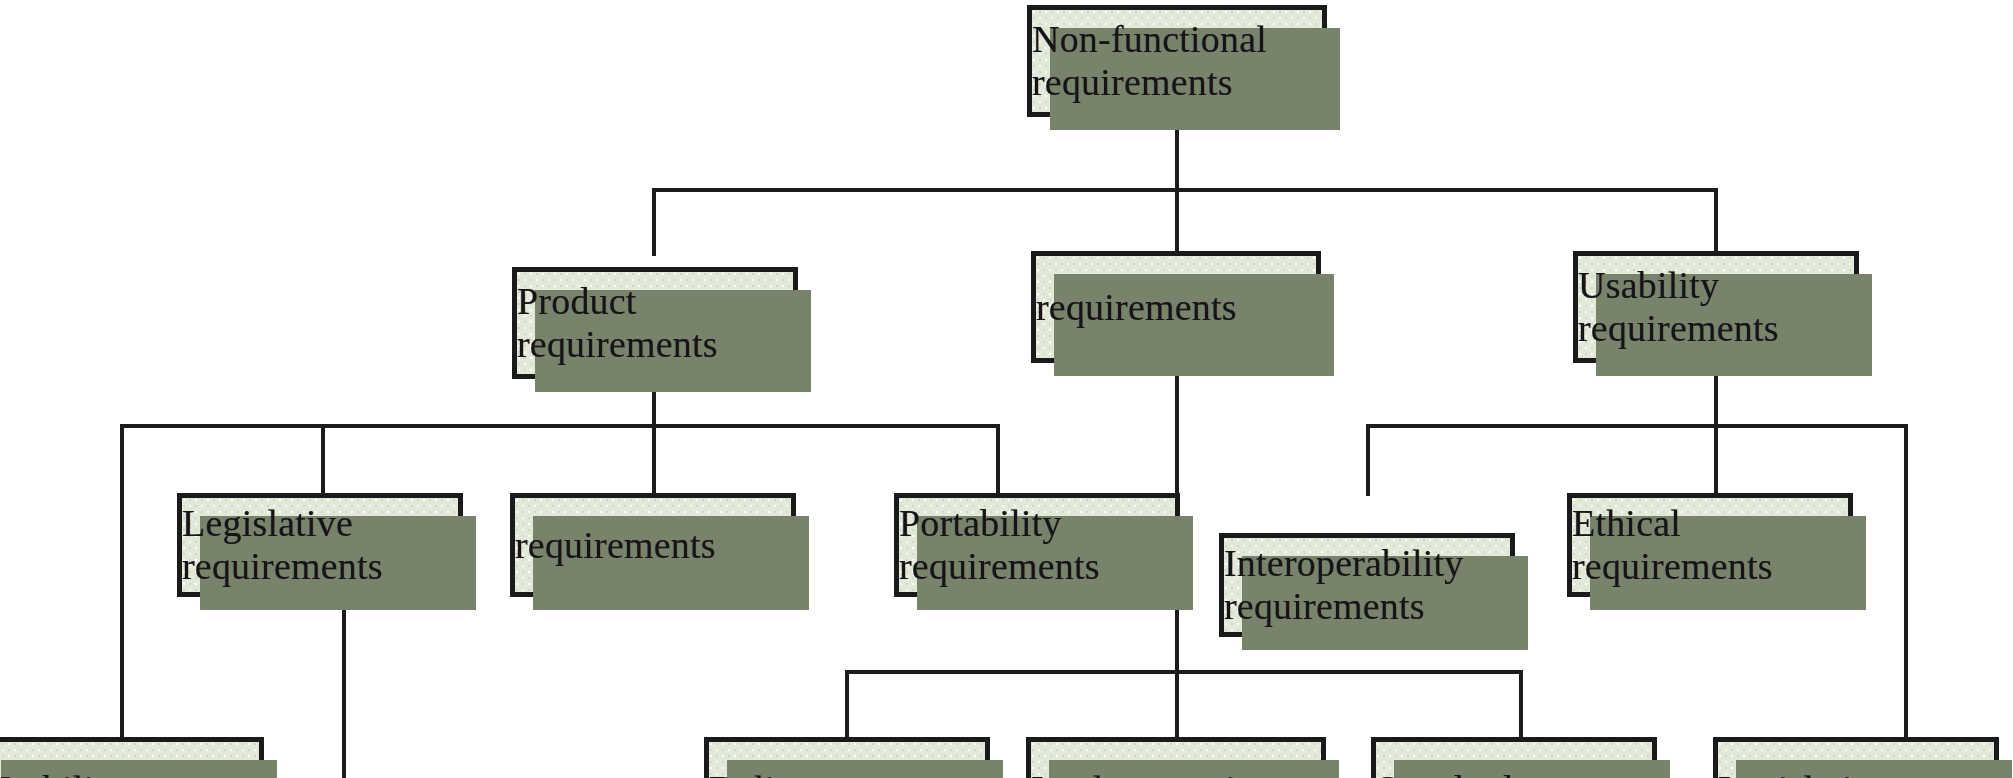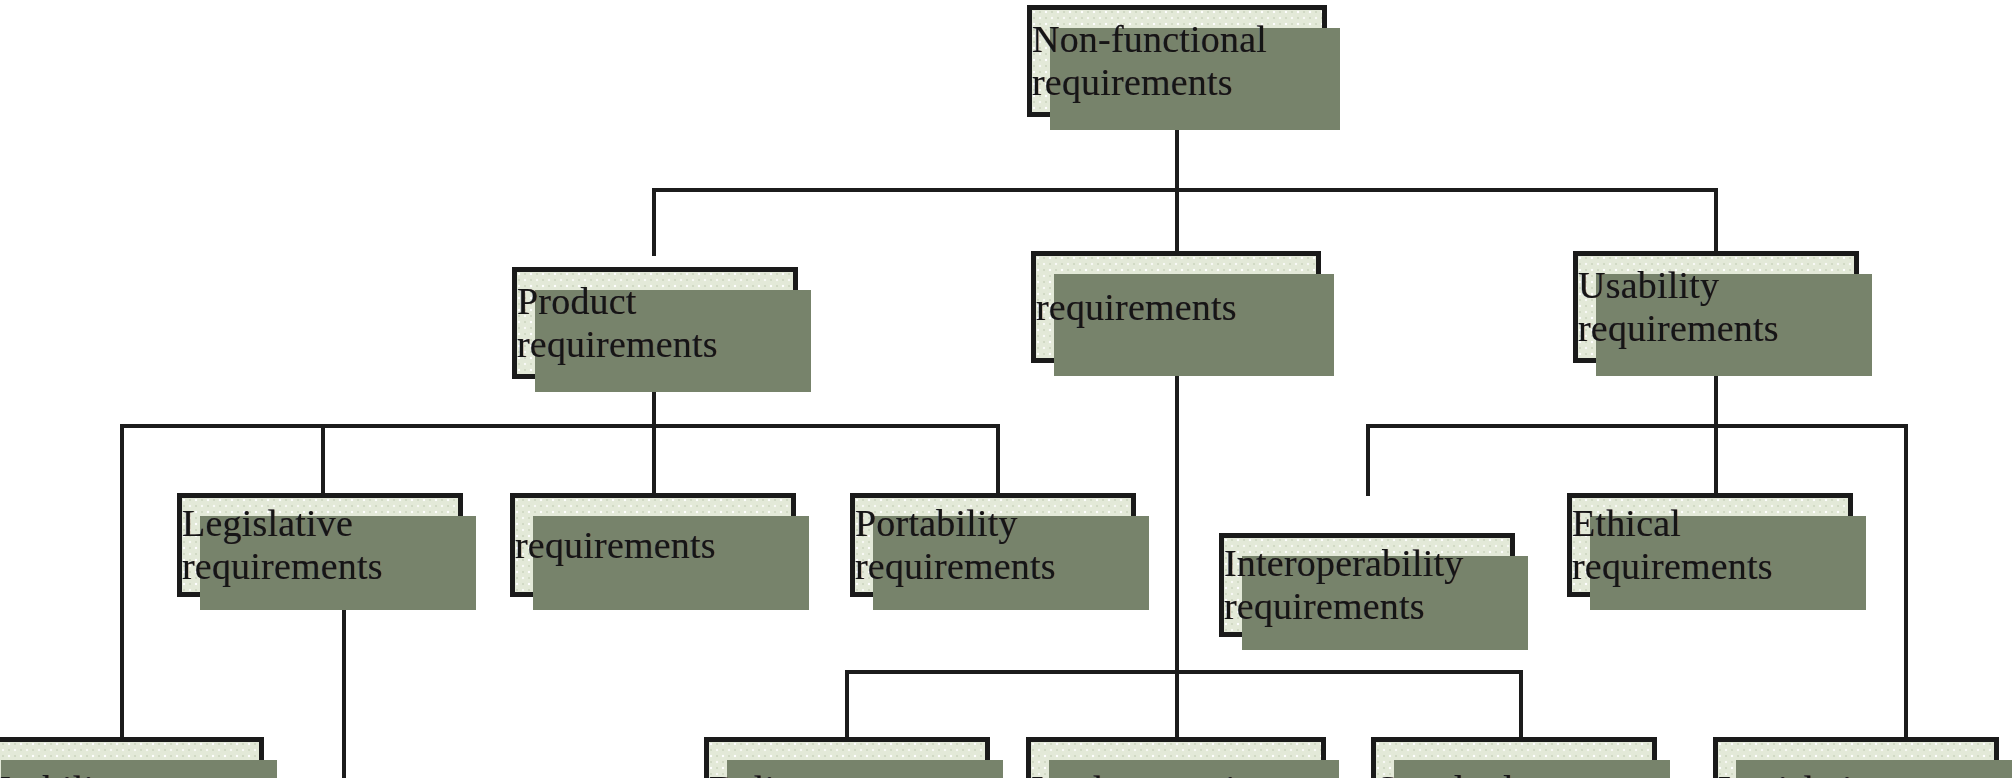--- a/index.html
+++ b/index.html
@@ -130,21 +130,21 @@
     <span class="shadow"></span>
     <div class="line">Legislative</div>
     <div class="line">requirements</div>
   </div>
 
   <div class="node" style="left:510px; top:493px; width:286px; height:104px;">
     <span class="shadow"></span>
     <div class="line">requirements</div>
   </div>
 
-  <div class="node" style="left:850px; top:493px; width:286px; height:104px;">
+  <div class="node" style="left:894px; top:493px; width:286px; height:104px;">
     <span class="shadow"></span>
     <div class="line">Portability</div>
     <div class="line">requirements</div>
   </div>
 
   <div class="node" style="left:1219px; top:493px; width:296px; height:104px;margin-top:40px;">
     <span class="shadow"></span>
     <div class="line">Interoperability</div>
     <div class="line">requirements</div>
   </div>

